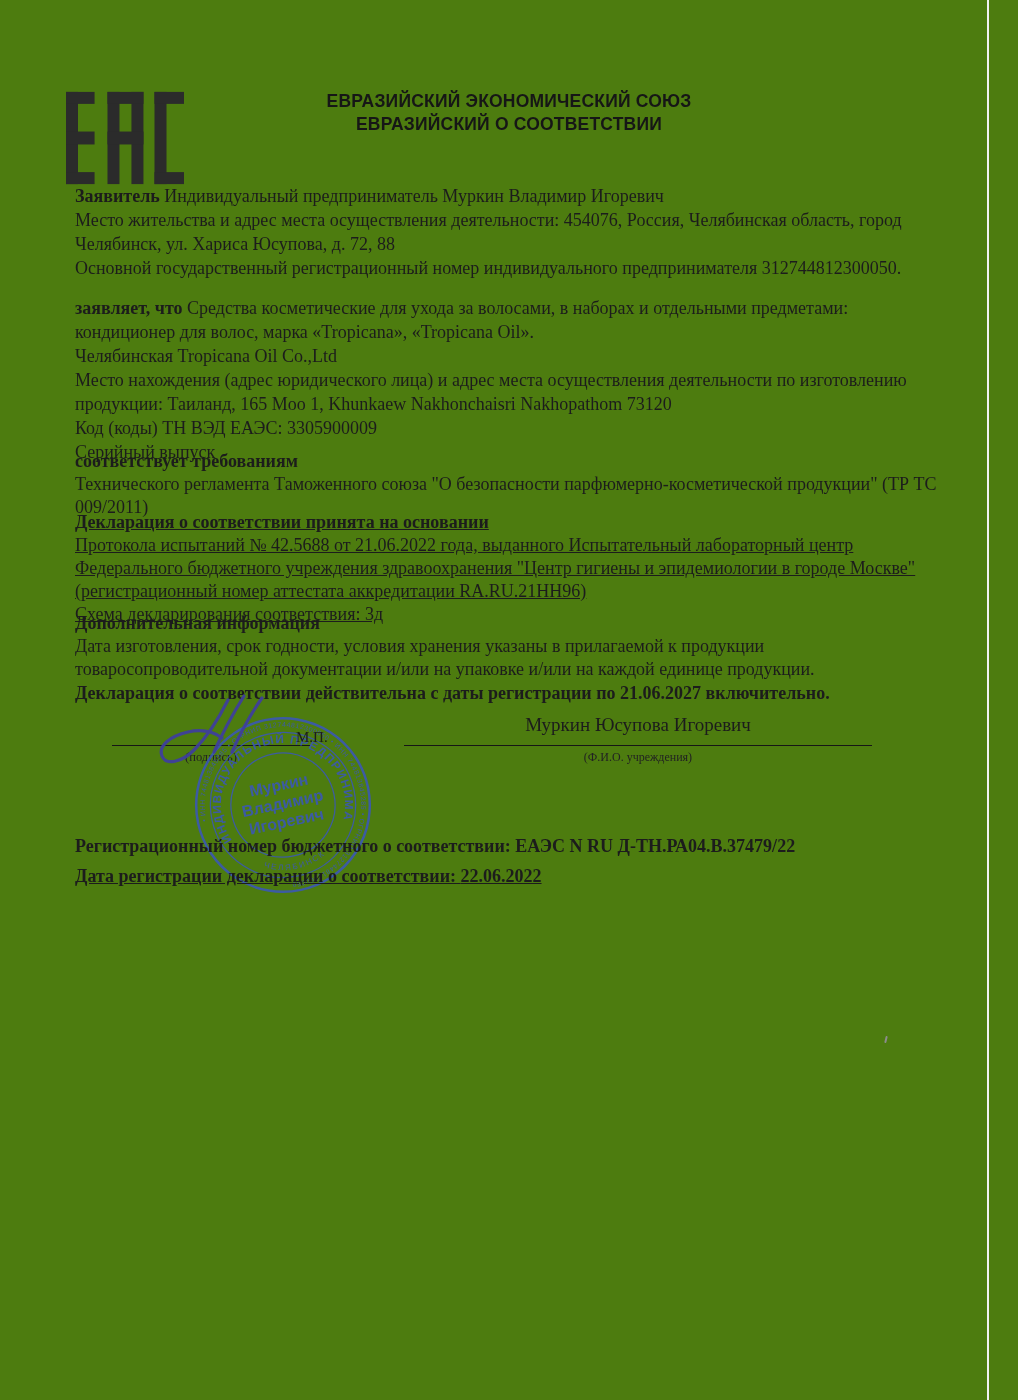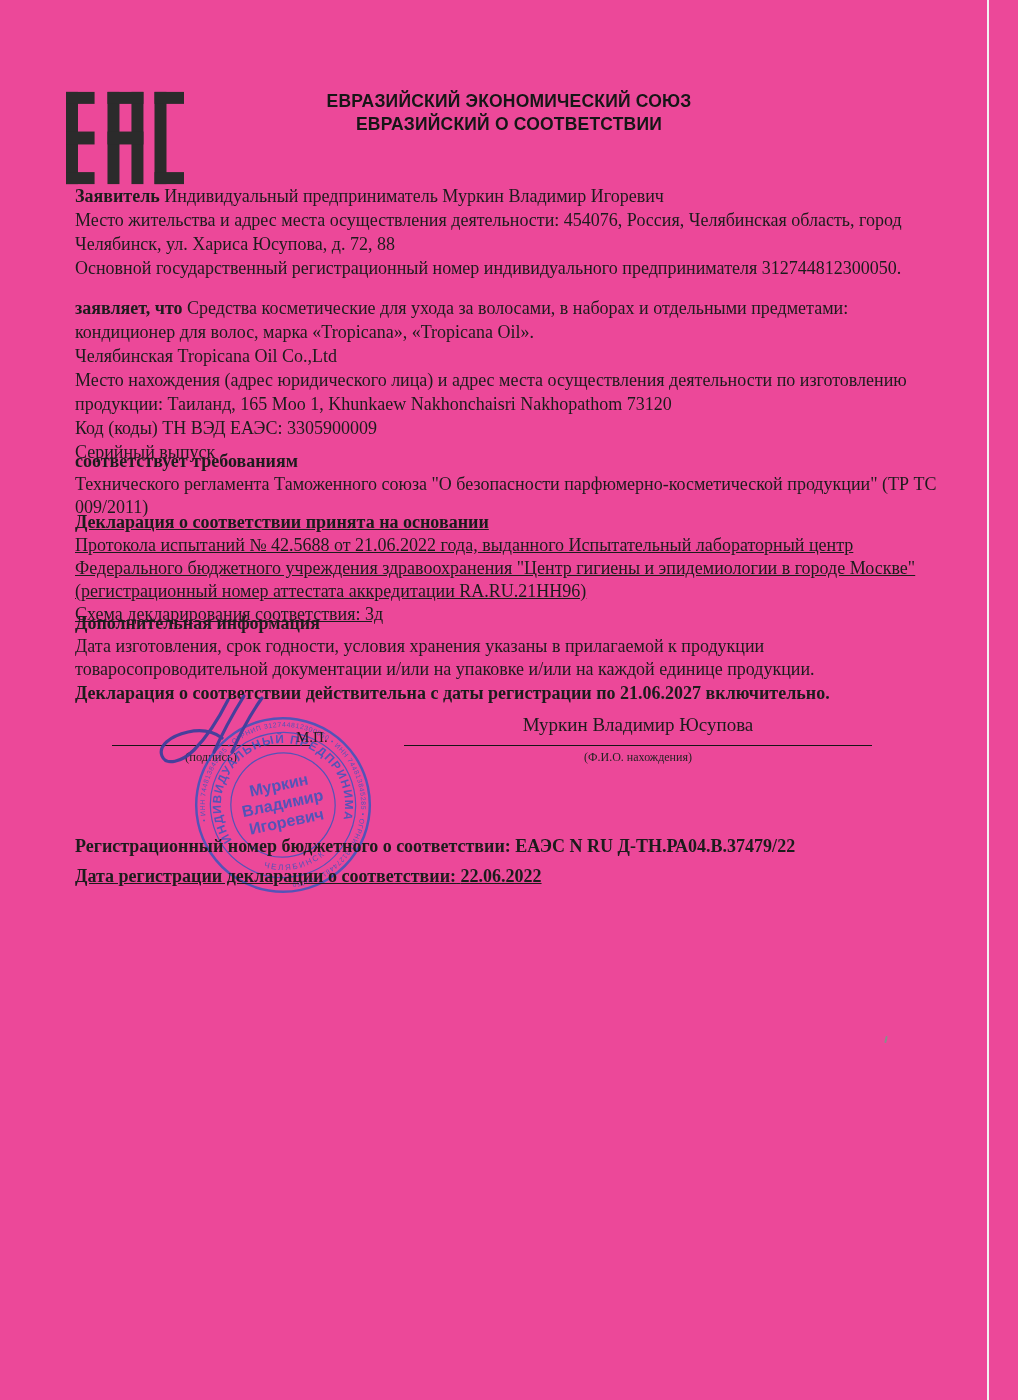--- a/index.html
+++ b/index.html
@@ -1,16 +1,16 @@
 <!DOCTYPE html>
 <html><head>
 <meta charset="utf-8">
 <style>
   html,body{margin:0;padding:0;background:#ffffff;}
-  #doc{position:relative;width:1018px;height:1400px;background:#ec4899;overflow:hidden;
+  #doc{position:relative;width:1018px;height:1400px;background:#4d7c0f;overflow:hidden;
        font-family:"Liberation Serif",serif;color:#1c1c1c;}
   .title{position:absolute;left:0;top:90px;width:100%;text-align:center;
          font-family:"Liberation Sans",sans-serif;font-weight:bold;font-size:17.5px;
          line-height:23px;letter-spacing:.2px;color:#161616;}
   .block{position:absolute;left:75px;width:874px;font-size:18px;line-height:24px;}
   .lh23{line-height:23px;}
   .bold{font-weight:bold;}
   b{font-weight:bold;}
   .sigline{position:absolute;border-top:1.8px solid #161616;height:0;}
   .smalllabel{position:absolute;font-size:12.5px;text-align:center;color:#222;}
@@ -81,23 +81,23 @@
     <div class="bold">Дополнительная информация</div>
     <div>Дата изготовления, срок годности, условия хранения указаны в прилагаемой к продукции товаросопроводительной документации и/или на упаковке и/или на каждой единице продукции.</div>
   </div>
 
   <div class="block bold" style="top:681px;">Декларация о соответствии действительна с даты регистрации по 21.06.2027 включительно.</div>
 
   <div class="sigline" style="left:112px;top:745px;width:198px;"></div>
   <div class="smalllabel" style="left:112px;top:750px;width:198px;">(подпись)</div>
   <div class="z2" style="position:absolute;left:296px;top:729px;font-size:15px;">М.П.</div>
 
-  <div class="z2" style="position:absolute;left:404px;top:714px;width:468px;text-align:center;font-size:19px;">Муркин Владимир Юсупова</div>
+  <div class="z2" style="position:absolute;left:404px;top:714px;width:468px;text-align:center;font-size:19px;">Муркин Юсупова Игоревич</div>
   <div class="sigline" style="left:404px;top:745px;width:468px;"></div>
-  <div class="smalllabel" style="left:404px;top:750px;width:468px;font-size:12px;">(Ф.И.О. нахождения)</div>
+  <div class="smalllabel" style="left:404px;top:750px;width:468px;font-size:12px;">(Ф.И.О. учреждения)</div>
 
   <div class="stampwrap">
     <svg width="186" height="186" viewBox="0 0 300 300">
       <defs>
         <path id="tinyRing" d="M24,150 A126,126 0 1 1 276,150 A126,126 0 1 1 24,150"></path>
         <path id="bigArc" d="M59.4,192.3 A100,100 0 1 1 240.6,192.3"></path>
         <path id="chelArc" d="M59.1,202.5 A105,105 0 0 0 240.9,202.5"></path>
       </defs>
       <g transform="rotate(-12 150 150)">
         <circle class="stamp-stroke" cx="150" cy="150" r="140" stroke-width="4"></circle>

